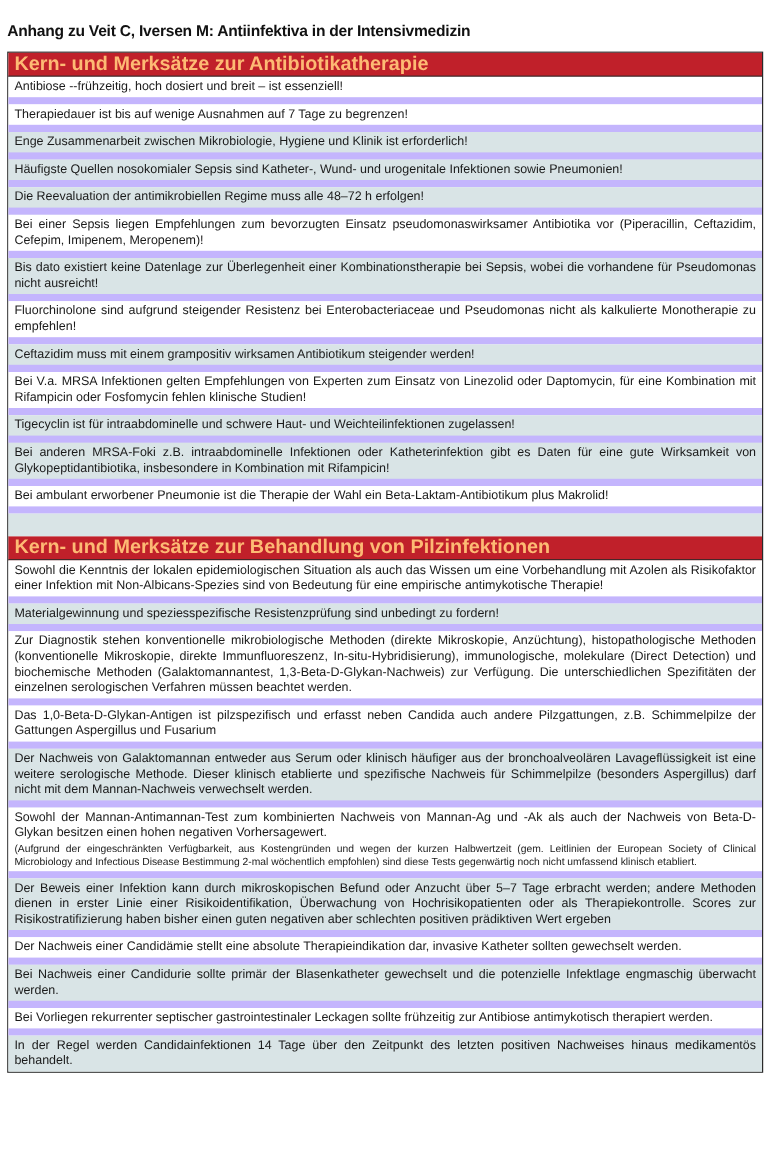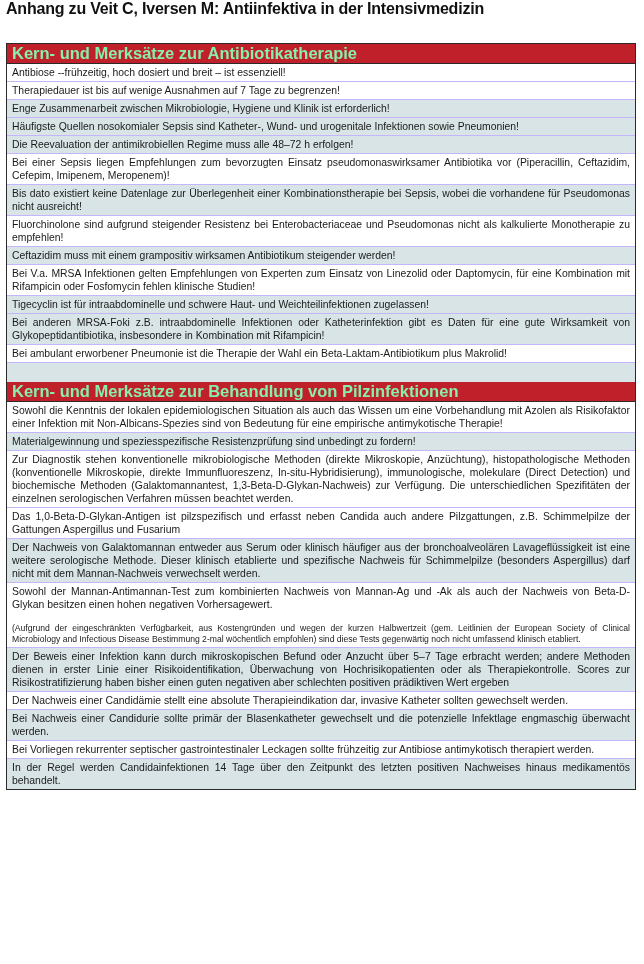--- a/index.html
+++ b/index.html
@@ -3,57 +3,57 @@
 <meta charset="utf-8">
 <style>
   html, body { margin: 0; padding: 0; background: #ffffff; }
   body {
     width: 644px; height: 964px; overflow: hidden;
     font-family: "Liberation Sans", sans-serif;
     color: #1a1a1a;
     position: relative;
   }
   .doc-title {
-    position: absolute; left: 6px; top: 0;
-    font-size: 16px; font-weight: bold; letter-spacing: -0.2px;
+    position: absolute; left: 6px; top: 18px;
+    font-size: 13px; font-weight: bold; letter-spacing: -0.2px;
     color: #111;
   }
   .table {
     position: absolute; left: 6px; top: 43px; width: 630px;
     border: 1px solid #2a2a2a;
     box-sizing: border-box;
   }
   .section-header {
     background: #c0202a;
-    color: #86efac;
+    color: #fdba74;
     font-weight: bold;
     font-size: 16.5px;
     line-height: 19px;
     padding: 0 5px;
     border-bottom: 1px solid #2a2a2a;
     height: 19px;
     white-space: nowrap;
   }
   .row {
     font-size: 10.4px;
     line-height: 13px;
     padding: 2px 5px 2px 5px;
-    border-bottom: 1px solid #c4b5fd;
+    border-bottom: 6px solid #c4b5fd;
     text-align: justify;
     text-align-last: left;
     box-sizing: border-box;
   }
   .row.w { background: #ffffff; }
   .row.b { background: #d9e4e6; }
   .row.spacer { height: 19px; padding: 0; }
   .row .note {
     display: block;
     font-size: 8.6px;
     line-height: 11px;
-    margin-top: 12px;
+    margin-top: 1px;
   }
   .row:last-child { border-bottom: none; }
 </style>
 </head>
 <body>
 
 <div class="doc-title">Anhang zu Veit C, Iversen M: Antiinfektiva in der Intensivmedizin</div>
 
 <div class="table" id="table">
     <div>

